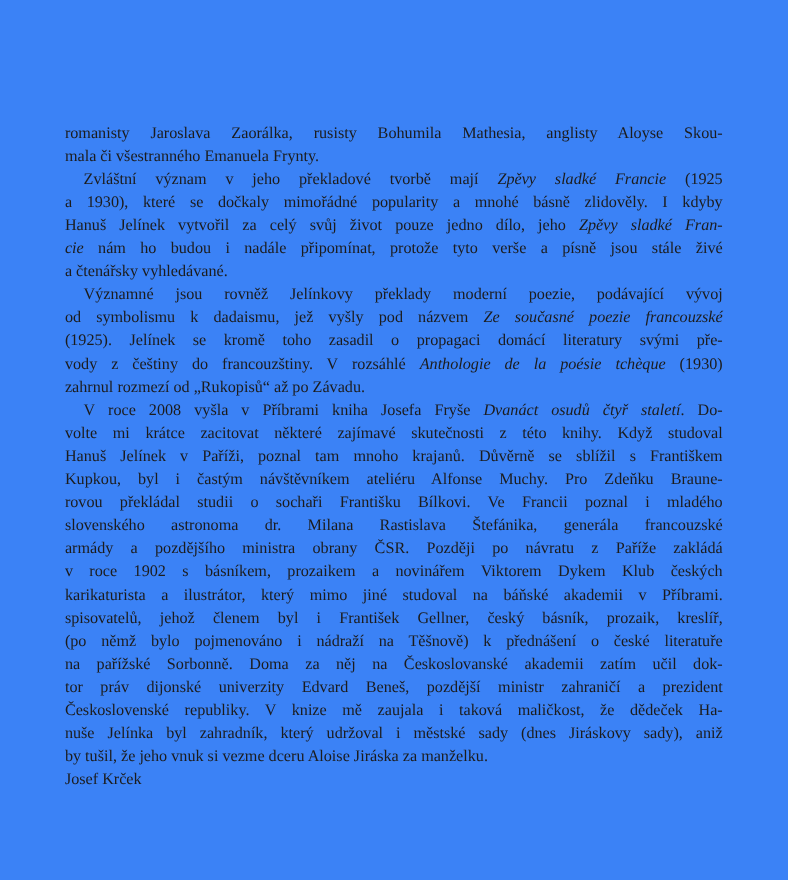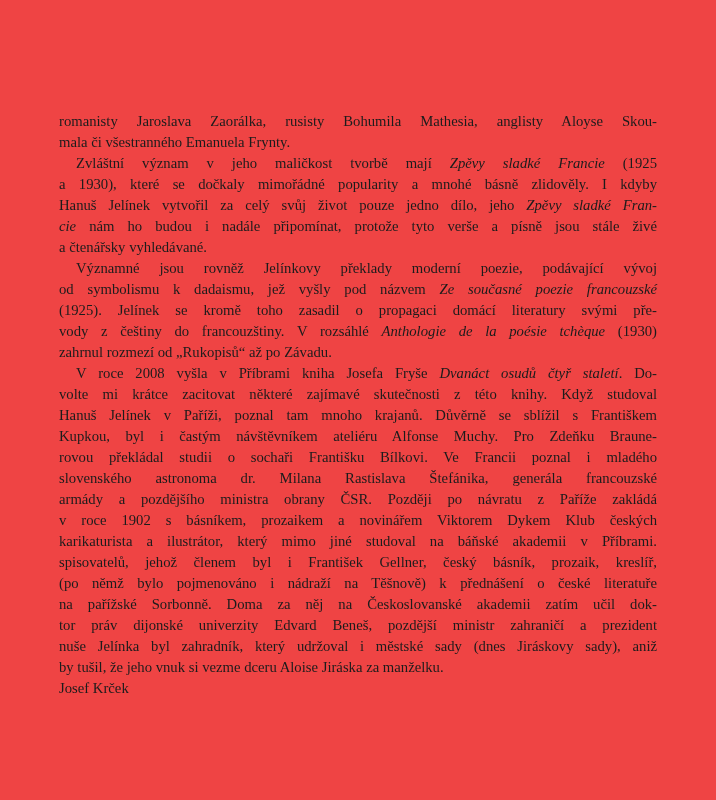--- a/index.html
+++ b/index.html
@@ -4,21 +4,21 @@
 <style>
   html, body {
     margin: 0;
     padding: 0;
     background: #ffffff;
   }
   .page {
     position: relative;
     width: 716px;
     height: 800px;
-    background: #ef4444;
+    background: #3b82f6;
     overflow: hidden;
     font-family: "Liberation Serif", "DejaVu Serif", serif;
     color: #1c1c1c;
   }
   .text-block {
     position: absolute;
     left: 59px;
     top: 111px;
     width: 598px;
     font-size: 14.7px;
@@ -42,21 +42,21 @@
   }
 </style>
 </head>
 <body>
 
 <div class="page">
   <div class="text-block">
     <div id="lines">
         <div class="ln"><span class="rm">romanisty Jaroslava Zaorálka, rusisty Bohumila Mathesia, anglisty Aloyse Skou-</span></div>
         <div class="ln end"><span class="rm">mala či všestranného Emanuela Frynty.</span></div>
-        <div class="ln ind"><span class="rm">Zvláštní význam v jeho maličkost tvorbě mají </span><span class="it">Zpěvy sladké Francie</span><span class="rm"> (1925</span></div>
+        <div class="ln ind"><span class="rm">Zvláštní význam v jeho překladové tvorbě mají </span><span class="it">Zpěvy sladké Francie</span><span class="rm"> (1925</span></div>
         <div class="ln"><span class="rm">a 1930), které se dočkaly mimořádné popularity a mnohé básně zlidověly. I kdyby</span></div>
         <div class="ln"><span class="rm">Hanuš Jelínek vytvořil za celý svůj život pouze jedno dílo, jeho </span><span class="it">Zpěvy sladké Fran-</span></div>
         <div class="ln"><span class="it">cie</span><span class="rm"> nám ho budou i nadále připomínat, protože tyto verše a písně jsou stále živé</span></div>
         <div class="ln end"><span class="rm">a čtenářsky vyhledávané.</span></div>
         <div class="ln ind"><span class="rm">Významné jsou rovněž Jelínkovy překlady moderní poezie, podávající vývoj</span></div>
         <div class="ln"><span class="rm">od symbolismu k dadaismu, jež vyšly pod názvem </span><span class="it">Ze současné poezie francouzské</span></div>
         <div class="ln"><span class="rm">(1925). Jelínek se kromě toho zasadil o propagaci domácí literatury svými pře-</span></div>
         <div class="ln"><span class="rm">vody z češtiny do francouzštiny. V rozsáhlé </span><span class="it">Anthologie de la poésie tchèque</span><span class="rm"> (1930)</span></div>
         <div class="ln end"><span class="rm">zahrnul rozmezí od „Rukopisů“ až po Závadu.</span></div>
         <div class="ln ind"><span class="rm">V roce 2008 vyšla v Příbrami kniha Josefa Fryše </span><span class="it">Dvanáct osudů čtyř staletí</span><span class="rm">. Do-</span></div>
@@ -65,18 +65,19 @@
         <div class="ln"><span class="rm">Kupkou, byl i častým návštěvníkem ateliéru Alfonse Muchy. Pro Zdeňku Braune-</span></div>
         <div class="ln"><span class="rm">rovou překládal studii o sochaři Františku Bílkovi. Ve Francii poznal i mladého</span></div>
         <div class="ln"><span class="rm">slovenského astronoma dr. Milana Rastislava Štefánika, generála francouzské</span></div>
         <div class="ln"><span class="rm">armády a pozdějšího ministra obrany ČSR. Později po návratu z Paříže zakládá</span></div>
         <div class="ln"><span class="rm">v roce 1902 s básníkem, prozaikem a novinářem Viktorem Dykem Klub českých</span></div>
         <div class="ln"><span class="rm">karikaturista a ilustrátor, který mimo jiné studoval na báňské akademii v Příbrami.</span></div>
         <div class="ln"><span class="rm">spisovatelů, jehož členem byl i František Gellner, český básník, prozaik, kreslíř,</span></div>
         <div class="ln"><span class="rm">(po němž bylo pojmenováno i nádraží na Těšnově) k přednášení o české literatuře</span></div>
         <div class="ln"><span class="rm">na pařížské Sorbonně. Doma za něj na Českoslovanské akademii zatím učil dok-</span></div>
         <div class="ln"><span class="rm">tor práv dijonské univerzity Edvard Beneš, pozdější ministr zahraničí a prezident</span></div>
+        <div class="ln"><span class="rm">Československé republiky. V knize mě zaujala i taková maličkost, že dědeček Ha-</span></div>
         <div class="ln"><span class="rm">nuše Jelínka byl zahradník, který udržoval i městské sady (dnes Jiráskovy sady), aniž</span></div>
         <div class="ln end"><span class="rm">by tušil, že jeho vnuk si vezme dceru Aloise Jiráska za manželku.</span></div>
       </div>
     <div class="ln end sig">Josef Krček</div>
   </div>
 </div>
 
 </body></html>

